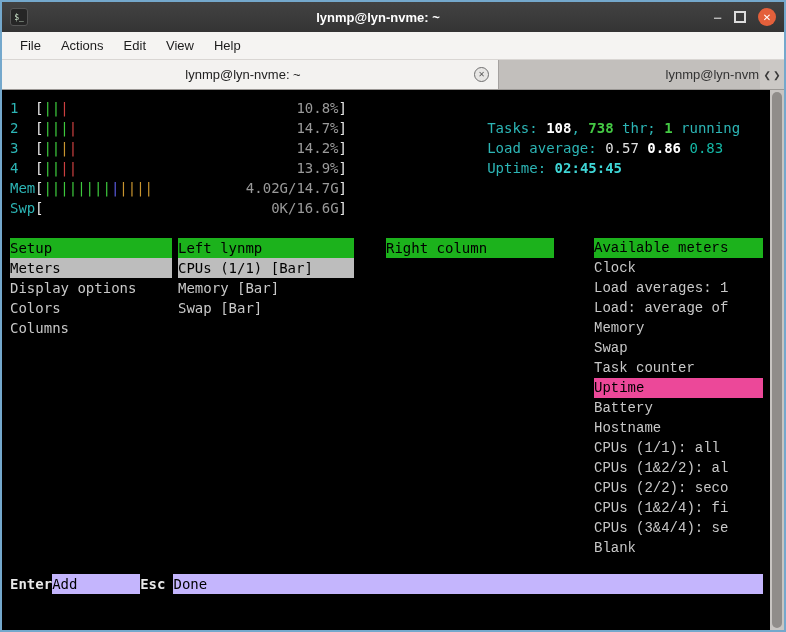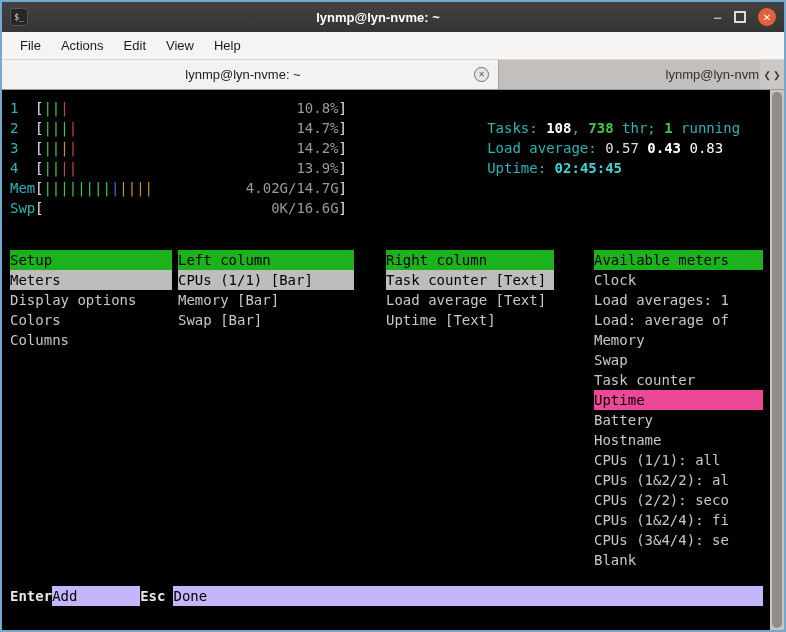--- a/index.html
+++ b/index.html
@@ -41,29 +41,29 @@
   .m-br { color:#e8e8e8; }
   .m-bar { flex:1 1 auto; overflow:hidden; }
   .m-val { color:#9a9a9a; }
 
   .stats-col { margin-left:39px; }
   .stat-line { height:20px; line-height:20px; white-space:pre; }
   .cyan   { color:#2cb5b5; }
   .w      { color:#e0e0e0; }
   .wbold  { color:#ffffff; font-weight:bold; }
   .gbold  { color:#44c944; font-weight:bold; }
-  .gray   { color:#ffffff; }
+  .gray   { color:#14b8a6; }
   .cybold { color:#3fd6d6; font-weight:bold; }
 
   .panels { display:flex; margin-top:20px; }
-  .panel { display:flex; flex-direction:column;margin-top:12px; }
+  .panel { display:flex; flex-direction:column; }
   .panel.p0 { width:162px; flex:0 0 162px; margin-right:6px; }
   .panel.p1 { width:176px; flex:0 0 176px; margin-right:32px; }
   .panel.p2 { width:168px; flex:0 0 168px; margin-right:40px; }
-  .panel.p3 { flex:1 1 auto; }
+  .panel.p3 { flex:1 1 auto;font-family:Liberation Mono, monospace; }
   .phead { height:20px; line-height:20px; background:#1cb21c; color:#000; white-space:pre; }
   .pitem { height:20px; line-height:20px; color:#c8c8c8; white-space:pre; }
   .pitem.sel-gray { background:#bdbdbd; color:#000; }
   .pitem.sel-cyan { background:#ec4899; color:#000; }
 
   .fbar { display:flex; margin-top:16px; height:20px; line-height:20px; }
   .fkey { color:#e8e8e8; background:#000; white-space:pre;font-weight:bold; }
   .flabel { background:#c4b5fd; color:#000; white-space:pre; }
   .flabel.add { width:88px; flex:0 0 88px; }
   .flabel.done { flex:1 1 auto;margin-left:8px; }
@@ -144,53 +144,48 @@
             <span class="m-label">Swp</span><span class="m-br">[</span><span class="m-bar"></span><span class="m-val">0K/16.6G</span><span class="m-br">]</span>
           </div>
 
         </div>
 
         <div class="stats-col">
           <div class="stat-line">
             <span class="cyan">Tasks: </span><span class="wbold">108</span><span class="cyan">, </span><span class="gbold">738</span><span class="cyan"> thr; </span><span class="gbold">1</span><span class="cyan"> running</span>
           </div>
           <div class="stat-line">
-            <span class="cyan">Load average: </span><span class="w">0.57 </span><span class="wbold">0.43 </span><span class="gray">0.83</span>
+            <span class="cyan">Load average: </span><span class="w">0.57 </span><span class="wbold">0.86 </span><span class="gray">0.83</span>
           </div>
           <div class="stat-line">
             <span class="cyan">Uptime: </span><span class="cybold">02:45:45</span>
           </div>
         </div>
       </div>
 
       <div class="panels">
         <div class="panel p0">
           <div class="phead">Setup</div>
           <div class="pbody">
               <div class="pitem sel-gray">Meters</div>
               <div class="pitem">Display options</div>
               <div class="pitem">Colors</div>
               <div class="pitem">Columns</div>
             </div>
         </div>
         <div class="panel p1">
-          <div class="phead">Left column</div>
+          <div class="phead">Left lynmp</div>
           <div class="pbody">
               <div class="pitem sel-gray">CPUs (1/1) [Bar]</div>
               <div class="pitem">Memory [Bar]</div>
               <div class="pitem">Swap [Bar]</div>
             </div>
         </div>
         <div class="panel p2">
           <div class="phead">Right column</div>
-          <div class="pbody">
-              <div class="pitem sel-gray">Task counter [Text]</div>
-              <div class="pitem">Load average [Text]</div>
-              <div class="pitem">Uptime [Text]</div>
-            </div>
         </div>
         <div class="panel p3">
           <div class="phead">Available meters</div>
           <div class="pbody">
               <div class="pitem">Clock</div>
               <div class="pitem">Load averages: 1</div>
               <div class="pitem">Load: average of</div>
               <div class="pitem">Memory</div>
               <div class="pitem">Swap</div>
               <div class="pitem">Task counter</div>

